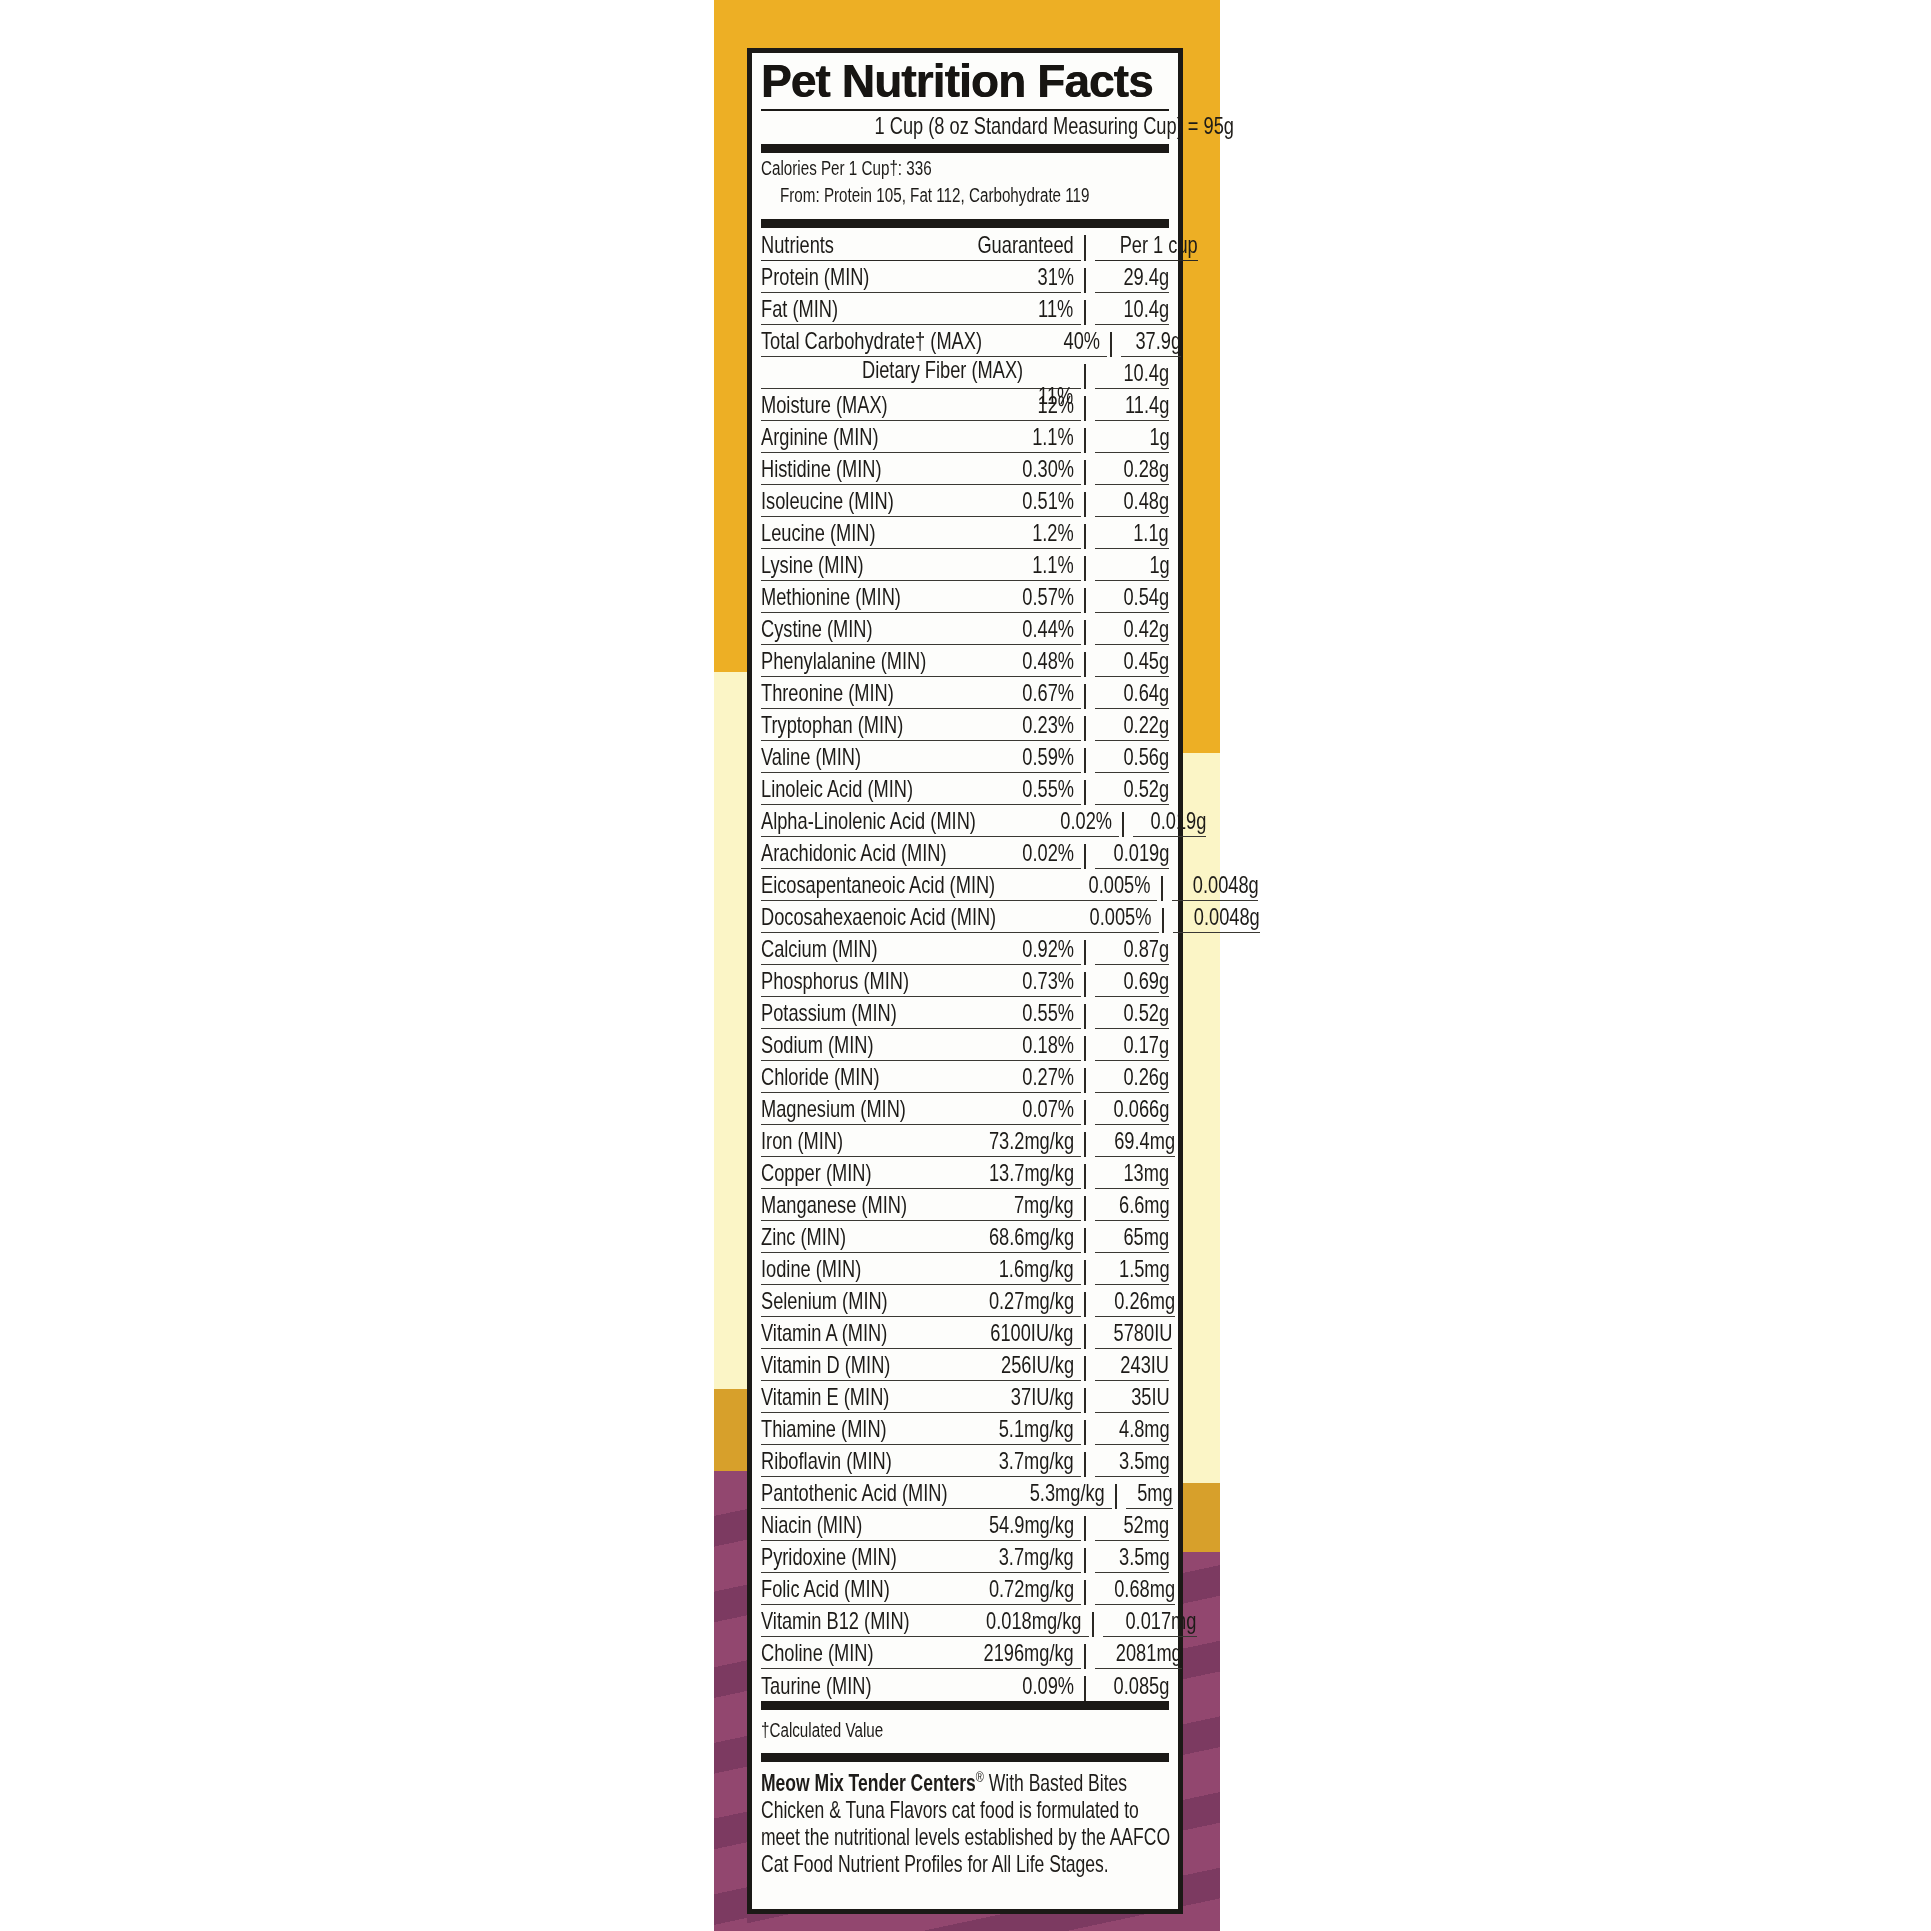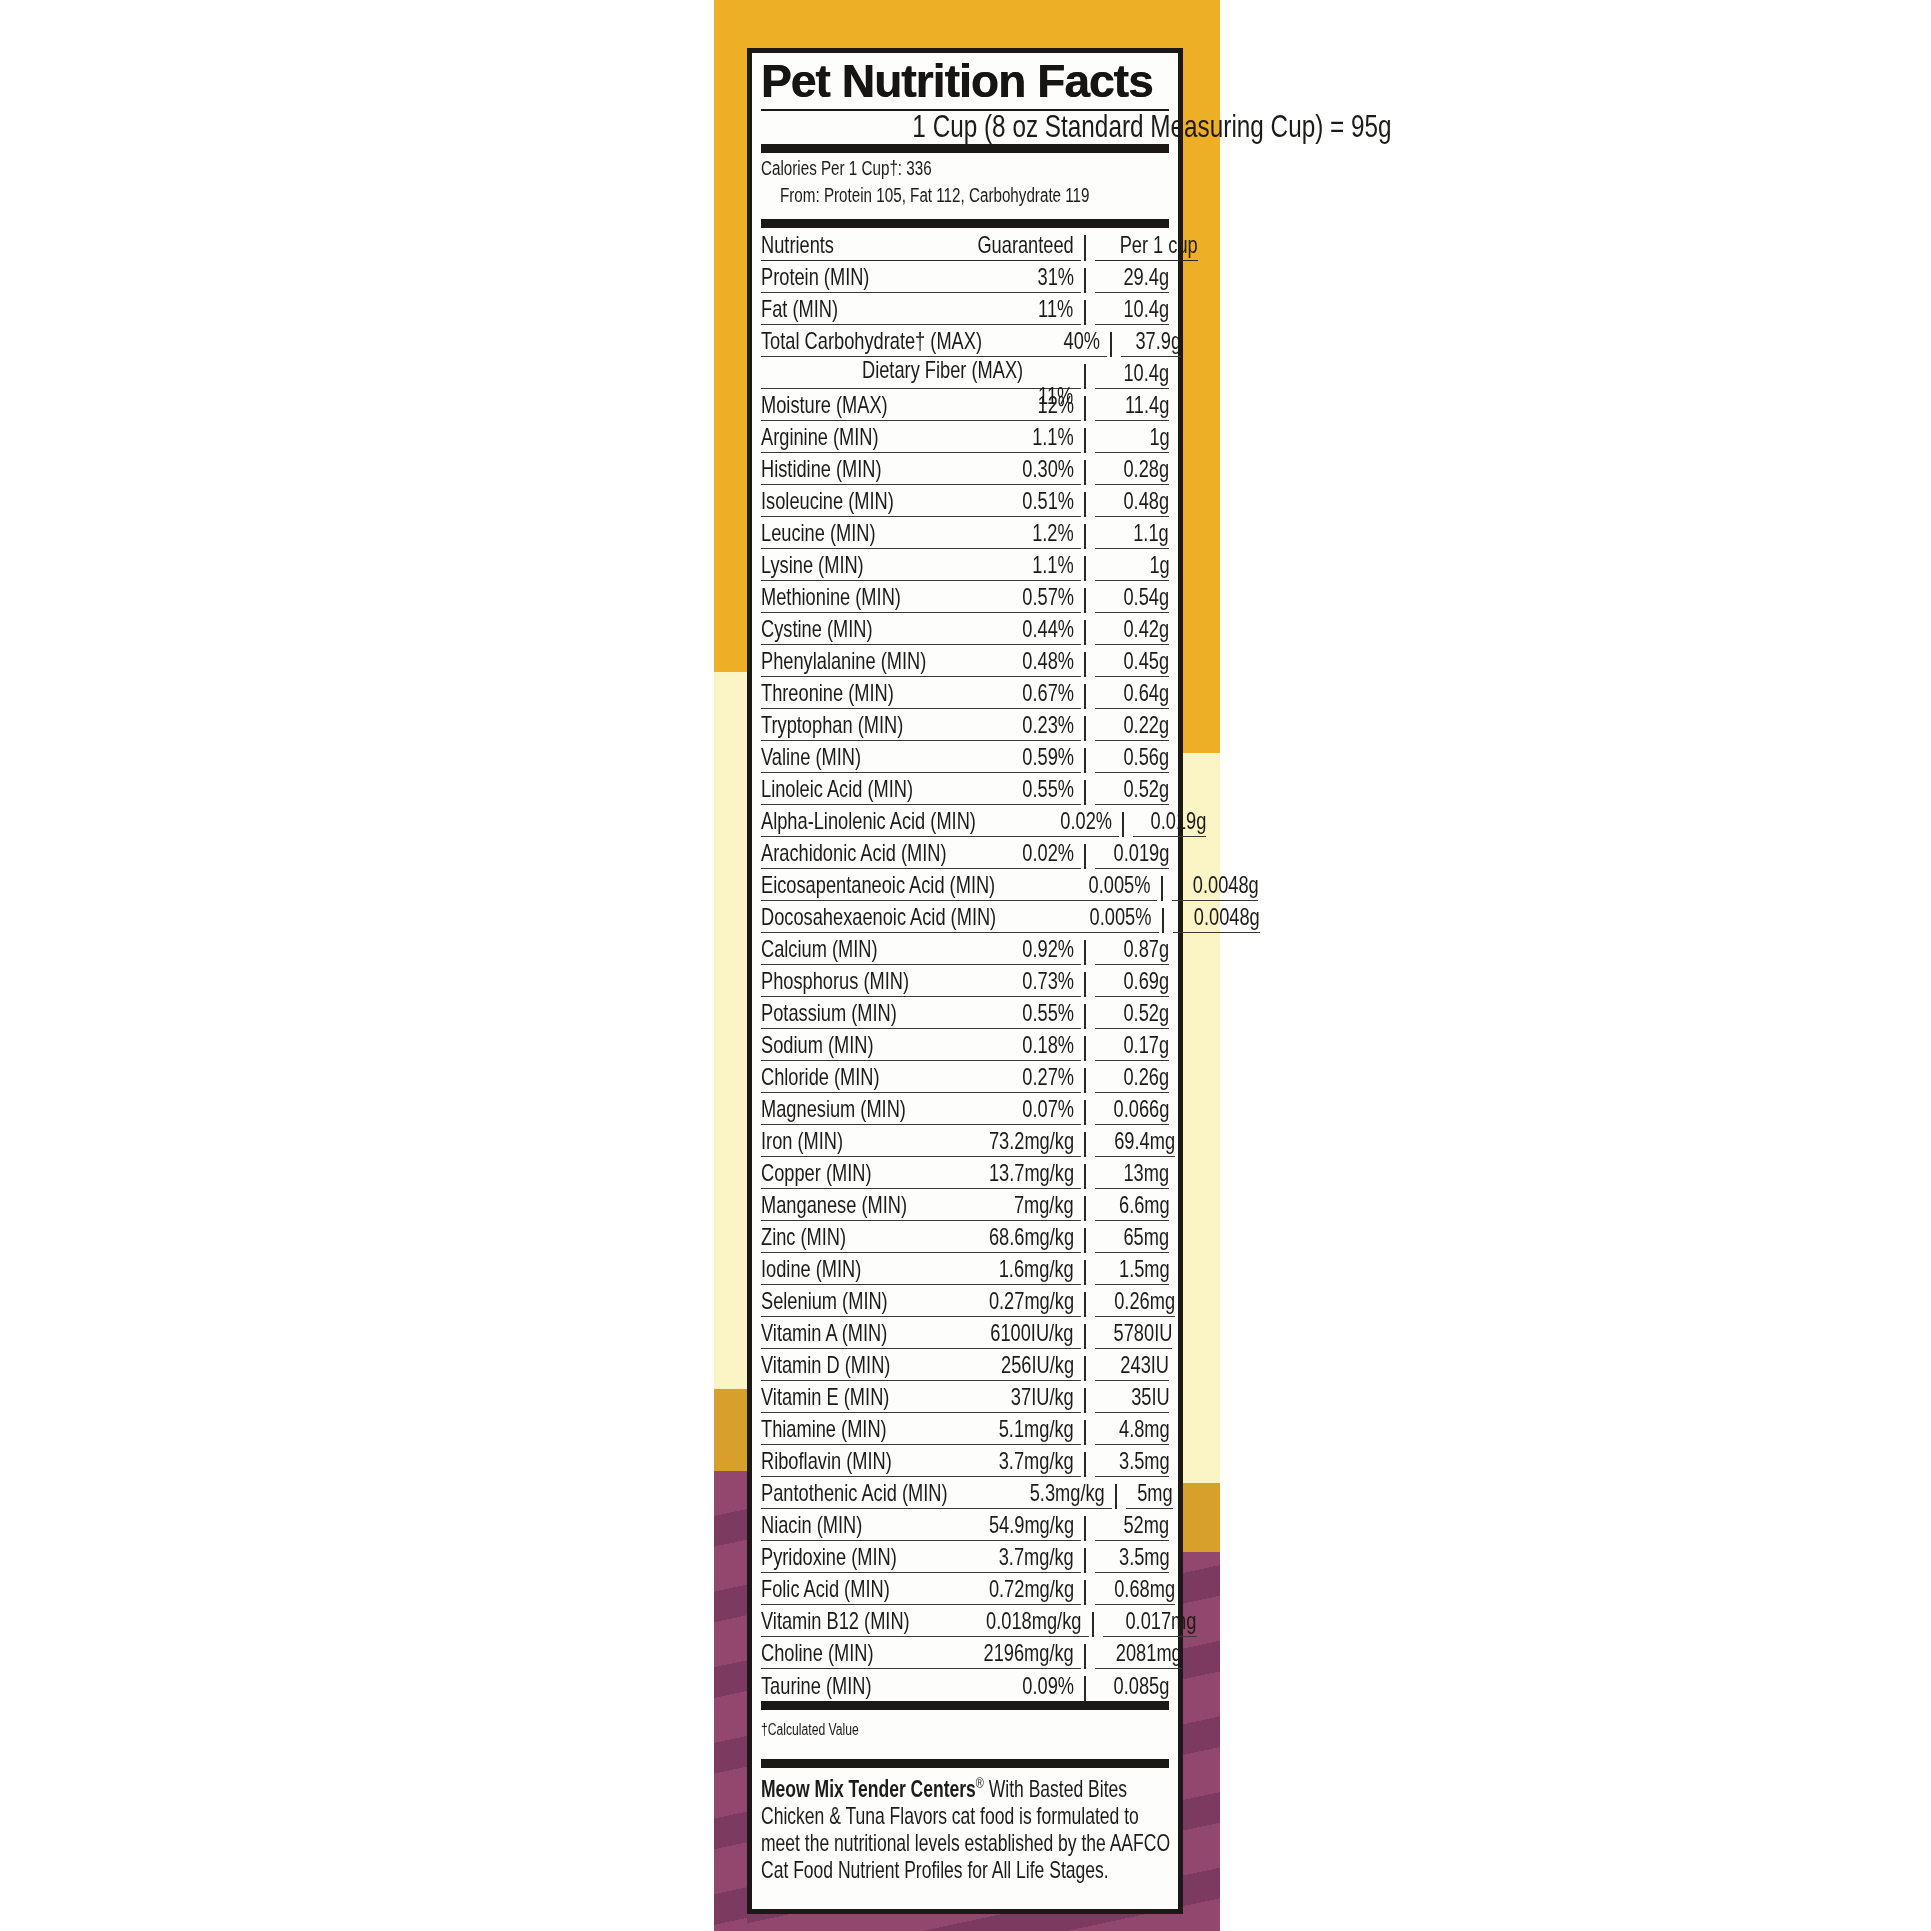--- a/index.html
+++ b/index.html
@@ -27,27 +27,27 @@
   .sliver-left .strip-purple{top:1471px;}
 
   
   .panel{position:absolute;left:747px;top:48px;width:436px;height:1866px;
          box-sizing:border-box;background:#fdfdfb;border:5.3px solid #1b1916;
          padding:1.8px 8.8px 0 8.8px;}
   .title{margin:1.8px 0 0 0;font-size:46px;line-height:49px;font-weight:bold;
          letter-spacing:-0.9px;white-space:nowrap;color:#171512;
          text-shadow:0.6px 0 0 currentColor;}
   .rule{height:1.8px;background:#1b1916;margin-top:3.5px;}
-  .serving{text-align:right;font-size:32px;line-height:26px;padding:1.8px 0 5.3px 0;white-space:nowrap;}
+  .serving{text-align:right;font-size:24px;line-height:26px;padding:1.8px 0 5.3px 0;white-space:nowrap;}
   .serving .cond{transform-origin:100% 50%;}
   .bar{height:8.8px;background:#1b1916;}
   .bar2{margin-top:10.5px;}
   .cal{margin-top:2px;font-size:20px;line-height:27px;}
   .cal .from{padding-left:19.3px;text-decoration:underline;}
-  .footnote{font-size:16px;line-height:26px;padding:7px 0 16px 0;}
+  .footnote{font-size:20px;line-height:26px;padding:7px 0 10px 0;}
 
   
   .cond{display:inline-block;white-space:nowrap;transform:scaleX(0.76);transform-origin:0 50%;}
   .cond.r{transform-origin:100% 50%;}
 
   
   .thead,.row{display:flex;align-items:stretch;}
   .thead{height:33px;}
   .row{height:32px;}
   .cl{flex:1;display:flex;justify-content:space-between;align-items:flex-end;

